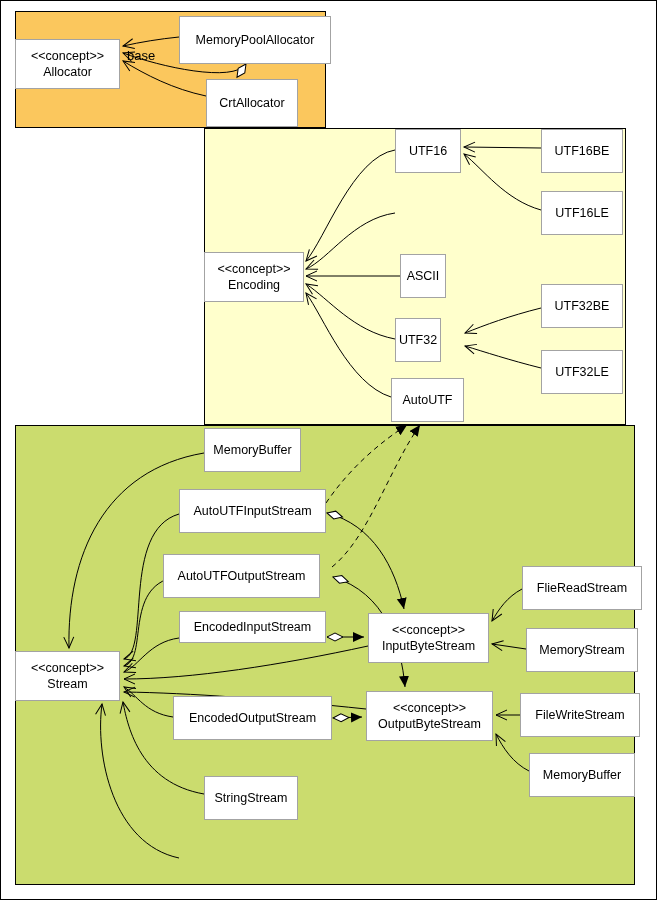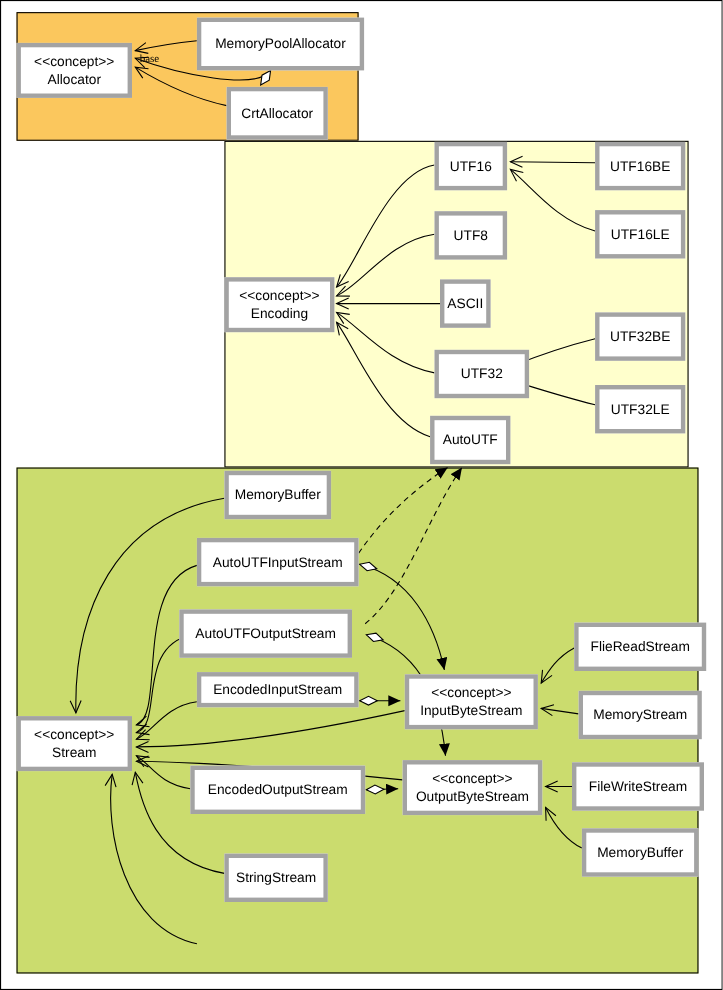--- a/index.html
+++ b/index.html
@@ -6,26 +6,26 @@
   html,body { background:#ffffff; font-family:"Liberation Sans", sans-serif; }
   .canvas { position:relative; width:657px; height:900px; background:#ffffff; border:1px solid #000; overflow:hidden; }
   .region { position:absolute; border:1px solid #000; }
   #region-allocator { left:14px;  top:10px;  width:311px; height:117px; }
   #region-encoding  { left:203px; top:127px; width:422px; height:297px; }
   #region-stream    { left:14px;  top:424px; width:620px; height:460px; }
   svg.connectors { position:absolute; left:0; top:0; pointer-events:none; }
   .e    { fill:none; stroke:#000; stroke-width:1; }
   .dash { stroke-dasharray:5 4; }
   .node {
-    position:absolute; background:#fff; border:4px solid #a3a3a3;
+    position:absolute; background:#fff; border:1px solid #a3a3a3;
     display:flex; align-items:center; justify-content:center;
     text-align:center; font-size:12.5px; line-height:1.28;
     white-space:pre-line; color:#000; padding:2px;
   }
-  .edge-label { position:absolute; font-size:10px; color:#000;font-family:Liberation Serif, serif; }
+  .edge-label { position:absolute; font-size:13px; color:#000; }
 </style>
 </head>
 <body>
 
 <div class="canvas">
 
   <div class="region" id="region-allocator" style="background-color: rgb(251, 199, 93);"></div>
   <div class="region" id="region-encoding" style="background-color: rgb(255, 255, 204);"></div>
   <div class="region" id="region-stream" style="background-color: rgb(203, 220, 110);"></div>
 
@@ -81,27 +81,26 @@
   </svg>
 
   <div class="node" style="left:14px;top:38px;width:105px;height:50px">&lt;&lt;concept&gt;&gt;
 Allocator</div>
   <div class="node" style="left:178px;top:15px;width:152px;height:48px">MemoryPoolAllocator</div>
   <div class="node" style="left:205px;top:78px;width:92px;height:48px">CrtAllocator</div>
   <div class="edge-label" style="left:126px;top:47px">base</div>
 
   <div class="node" style="left:394px;top:128px;width:66px;height:44px">UTF16</div>
   <div class="node" style="left:540px;top:128px;width:82px;height:44px">UTF16BE</div>
-  <div class="node" style="left:394px;top:191px;width:66px;height:44px">UTF8</div>
   <div class="node" style="left:540px;top:190px;width:82px;height:44px">UTF16LE</div>
   <div class="node" style="left:203px;top:251px;width:100px;height:50px">&lt;&lt;concept&gt;&gt;
 Encoding</div>
   <div class="node" style="left:399px;top:253px;width:46px;height:44px">ASCII</div>
   <div class="node" style="left:540px;top:283px;width:82px;height:44px">UTF32BE</div>
-  <div class="node" style="left:394px;top:317px;width:86px;height:44px">UTF32</div>
+  <div class="node" style="left:394px;top:317px;width:46px;height:44px">UTF32</div>
   <div class="node" style="left:540px;top:349px;width:82px;height:44px">UTF32LE</div>
   <div class="node" style="left:390px;top:377px;width:73px;height:44px">AutoUTF</div>
 
   <div class="node" style="left:203px;top:427px;width:97px;height:44px">MemoryBuffer</div>
   <div class="node" style="left:178px;top:488px;width:147px;height:44px">AutoUTFInputStream</div>
   <div class="node" style="left:162px;top:553px;width:157px;height:44px">AutoUTFOutputStream</div>
   <div class="node" style="left:178px;top:610px;width:147px;height:32px">EncodedInputStream</div>
   <div class="node" style="left:14px;top:650px;width:105px;height:50px">&lt;&lt;concept&gt;&gt;
 Stream</div>
   <div class="node" style="left:172px;top:695px;width:159px;height:44px">EncodedOutputStream</div>

